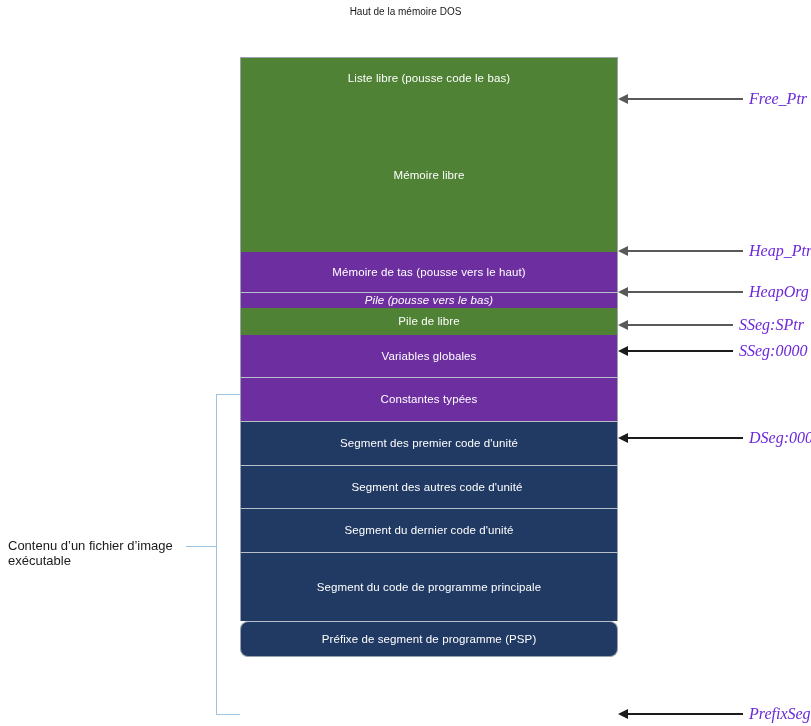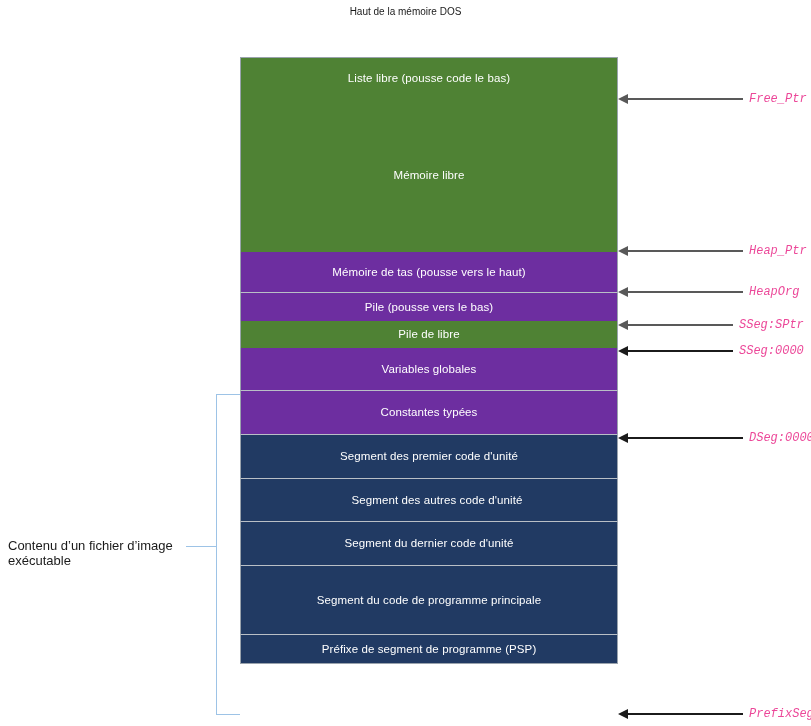--- a/index.html
+++ b/index.html
@@ -88,25 +88,25 @@
   .ptr .head {
     width: 0; height: 0;
     border-top: 5px solid transparent;
     border-bottom: 5px solid transparent;
     border-right: 10px solid #595959;
     flex: 0 0 auto;
   }
   .ptr.dark .head { border-right-color: #1b1b1b; }
   .ptr .txt {
     margin-left: 6px;
-    font-size: 12px;
+    font-size: 16px;
     font-style: italic;
-    color: #ec4899;
+    color: #6d28d9;
     white-space: nowrap;
-    font-family: Liberation Mono, monospace;
+    font-family: Liberation Serif, serif;
   }
 
   
   .bracket {
     position: absolute;
     left: 216px;
     top: 394px;
     width: 24px;
     height: 321px;
     border: 1.5px solid #9DC3E6;
@@ -144,21 +144,21 @@
         <span class="lbl">Liste libre (pousse code le bas)</span>
         <div class="dashed-line dashed-bottom"></div>
       </div>
       <div class="block green sep-none" style="height: 153px;">
         <span class="lbl">Mémoire libre</span>
         <div class="dashed-line dashed-bottom"></div>
       </div>
       <div class="block purple sep-none" style="height: 40px;">
         <span class="lbl">Mémoire de tas (pousse vers le haut)</span>
       </div>
-      <div class="block purple sep-solid" style="height: 29px;">
+      <div class="block purple sep-solid" style="height: 16px; font-style: italic;">
         <span class="lbl">Pile (pousse vers le bas)</span>
         <div class="dashed-line dashed-bottom"></div>
       </div>
       <div class="block green sep-none" style="height: 27px;">
         <span class="lbl">Pile de libre</span>
         <div class="dashed-line dashed-bottom"></div>
       </div>
       <div class="block purple sep-none" style="height: 42px;">
         <span class="lbl">Variables globales</span>
       </div>
@@ -170,21 +170,21 @@
       </div>
       <div class="block navy sep-solid" style="height: 43px; padding-left: 16px;">
         <span class="lbl">Segment des autres code d'unité</span>
       </div>
       <div class="block navy sep-solid" style="height: 44px;">
         <span class="lbl">Segment du dernier code d'unité</span>
       </div>
       <div class="block navy sep-solid" style="height: 69px;">
         <span class="lbl">Segment du code de programme principale</span>
       </div>
-      <div class="block navy bot-edge sep-solid" style="height: 30px;">
+      <div class="block navy bot-edge sep-solid" style="height: 36px; border-radius: 8px;">
         <span class="lbl">Préfixe de segment de programme (PSP)</span>
       </div>
     </div>
 
   <div id="pointers">
       <div class="ptr" style="left: 618px; top: 91px;">
         <div class="head"></div>
         <div class="line" style="width: 115px;"></div>
         <span class="txt">Free_Ptr</span>
       </div>

